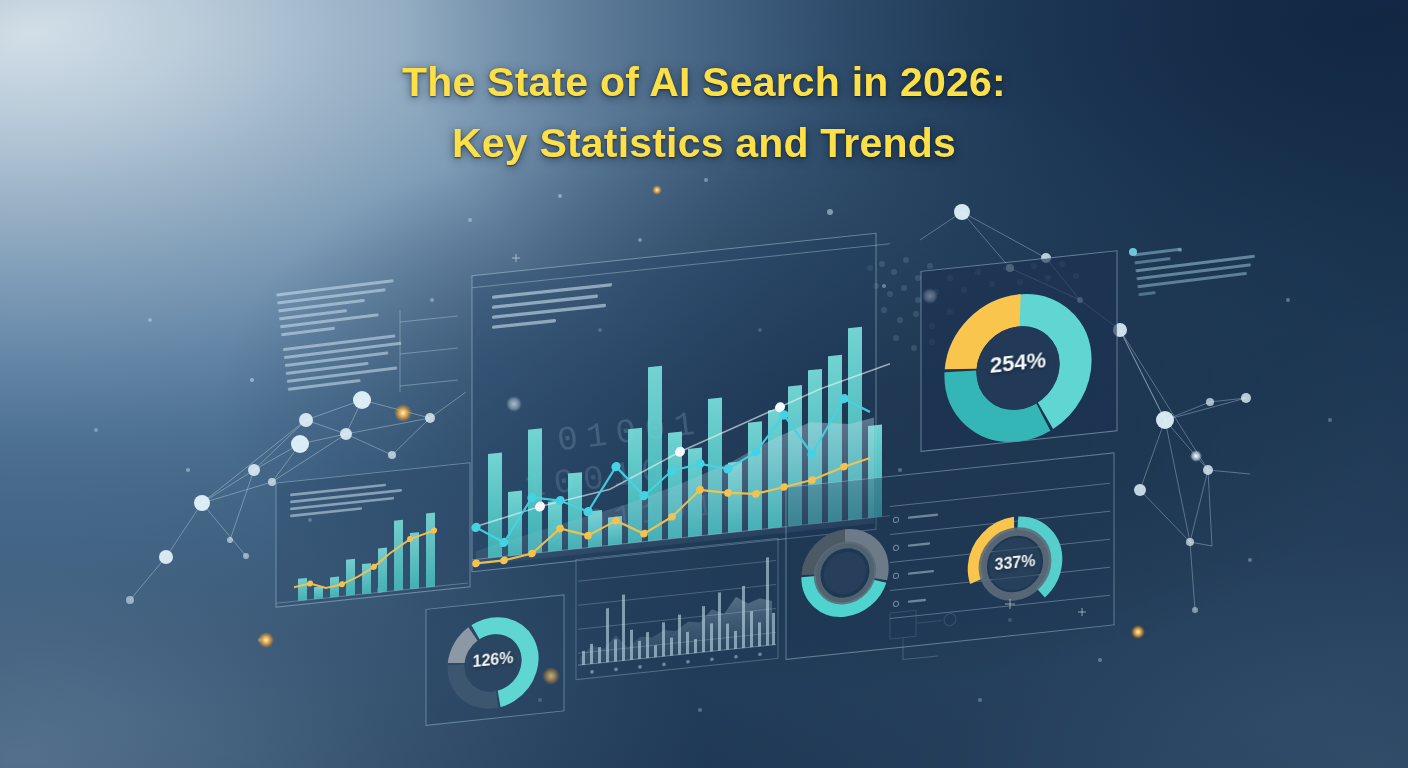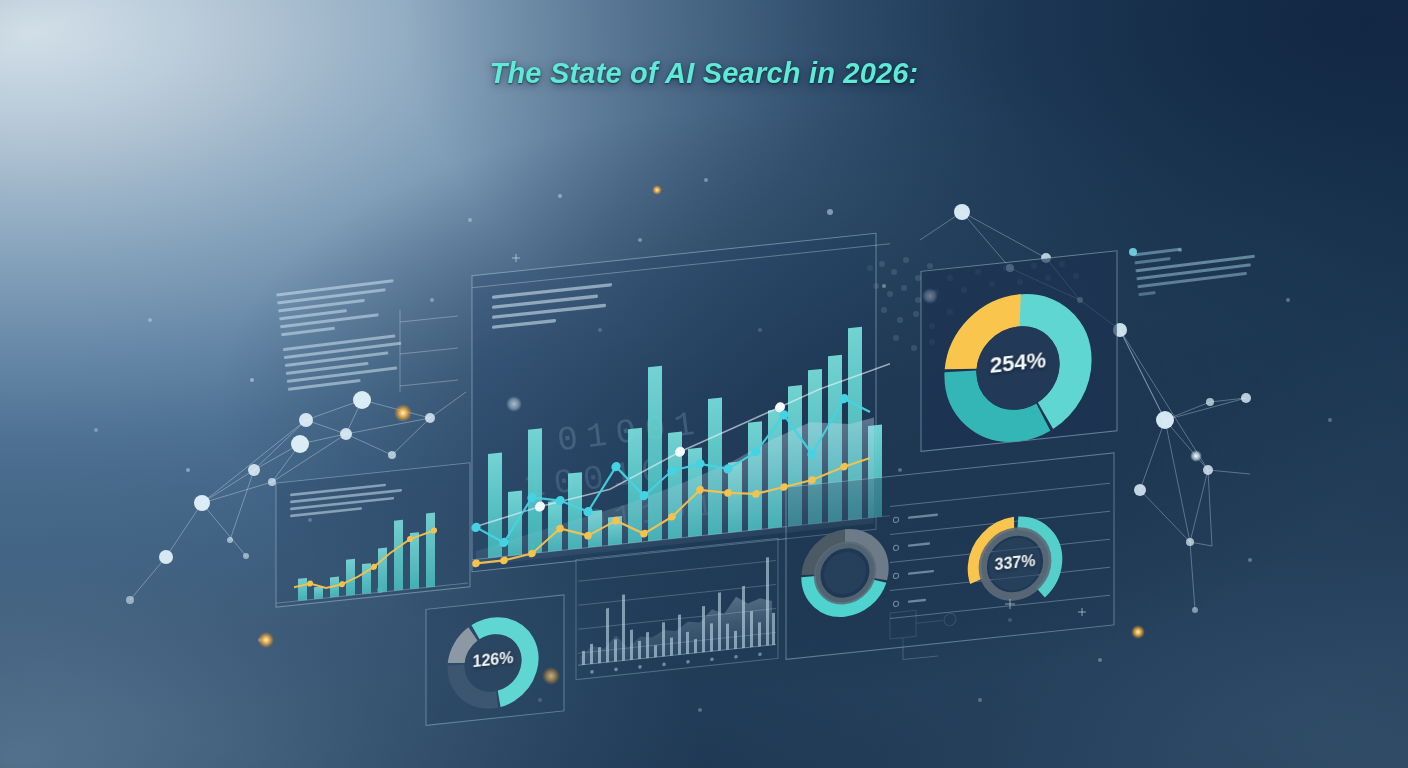--- a/index.html
+++ b/index.html
@@ -42,27 +42,26 @@
     background: radial-gradient(120% 120% at 50% 45%, rgba(0,0,0,0) 52%, rgba(6,16,32,0.30) 100%);
     pointer-events:none;
   }
 
   
   .title-wrap {
     position:absolute; left:0; right:0; top:52px;
     text-align:center; z-index:40;
   }
   .title-line {
-    color:#5eead4;
-    font-size:29px;
+    color:#fde047;
+    font-size:41px;
     font-weight:bold;
     letter-spacing:0.2px;
     line-height:1.48;
     text-shadow:0 2px 10px rgba(8,22,44,0.55), 0 1px 2px rgba(8,22,44,0.65);
-    font-style:italic;
   }
 
   svg { display:block; overflow:visible; }
 
   .blurtext-line {
     height:3px;
     background:rgba(205,226,238,0.55);
     border-radius:1px;
     margin-bottom:5px;
     filter:blur(0.6px);
@@ -619,16 +618,17 @@
         </g>
       <g transform="translate(516,258)">
           <line x1="-4" y1="0" x2="4" y2="0"></line>
           <line x1="0" y1="-4" x2="0" y2="4"></line>
         </g>
     </g>
   </svg>
 
   <div class="title-wrap">
     <div class="title-line">The State of AI Search in 2026:</div>
+    <div class="title-line">Key Statistics and Trends</div>
   </div>
 
   <div class="vignette"></div>
 </div>
 
 </body></html>

